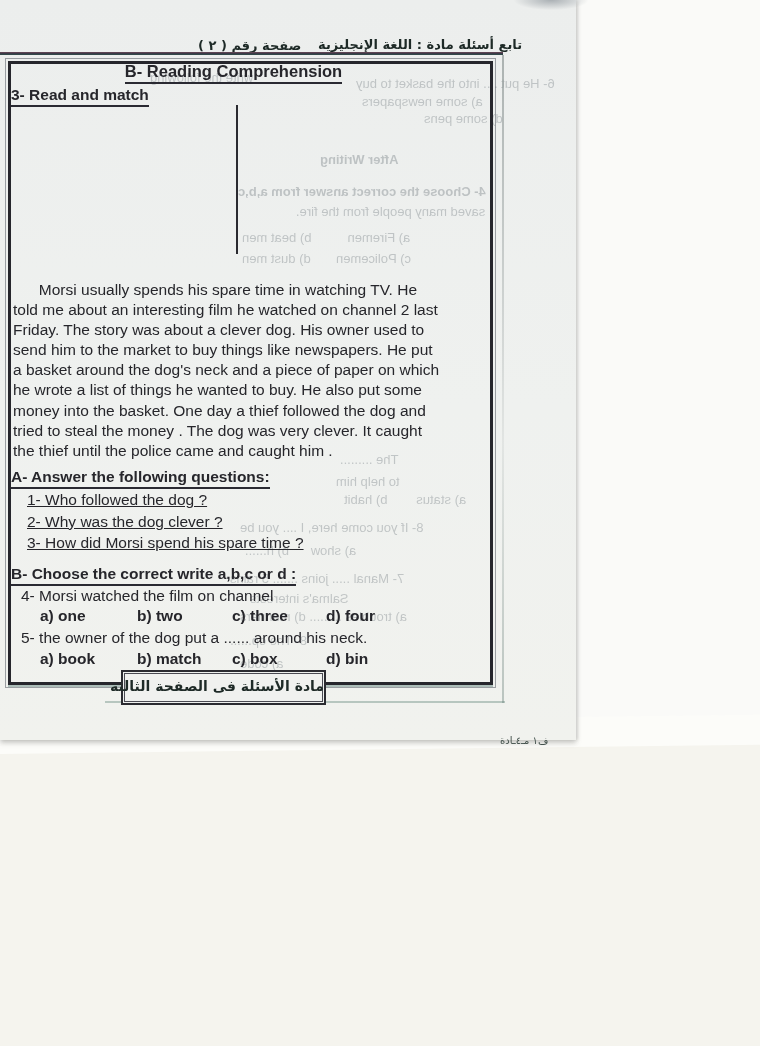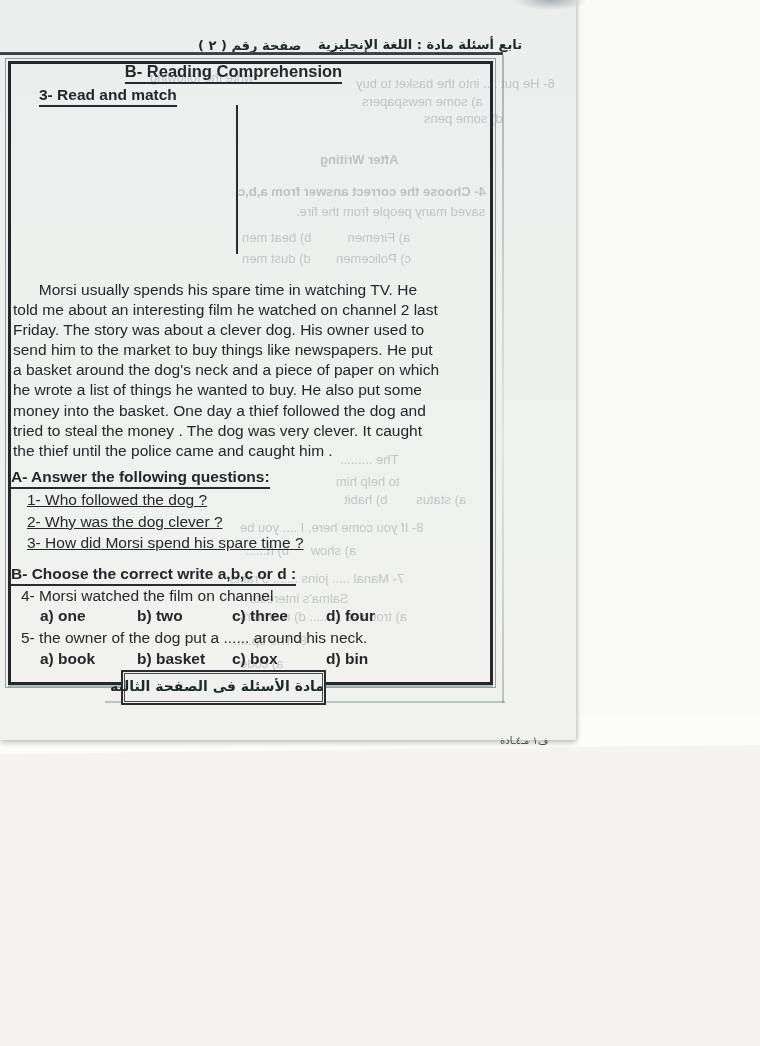--- a/index.html
+++ b/index.html
@@ -32,21 +32,21 @@
   #exam-box{left:8px;top:61px;width:479px;height:618px;border:3px solid #26262c;
             outline:1px solid rgba(70,75,85,.5);outline-offset:2px;
             box-shadow:0 2px 0 rgba(44,92,82,.35);}
   #match-divider{left:236px;top:105px;width:2px;height:149px;background:#2a2a30;}
 
   
   .ink{color:#26262b;}
   .h-wrap{white-space:nowrap;}
   .h-u{display:inline-block;font-weight:bold;border-bottom:2px solid #2a2a32;padding-bottom:1px;}
   #section-title-wrap{left:8px;top:62px;width:479px;text-align:center;transform:translateX(-14px);font-size:16.5px;}
-  #match-heading{left:11px;top:86px;font-size:15.5px;padding-left:28px;}
+  #match-heading{left:11px;top:86px;font-size:15.5px;}
   #reading-heading{left:11px;top:259px;font-size:15.5px;}
   #answer-heading{left:11px;top:468px;font-size:15.5px;}
   #choose-heading{left:11px;top:565px;font-size:15.5px;}
 
   .lines{white-space:pre;font-size:15.5px;line-height:21.4px;}
   #match-left{left:28px;top:104px;}
   #match-right{left:246px;top:104px;}
   #passage{left:13px;top:280px;line-height:20.1px;}
   #answer-questions{left:27px;top:489px;line-height:21.7px;text-decoration:underline;}
 
@@ -150,21 +150,21 @@
   <div class="abs ink stem" id="q4-stem">4- Morsi watched the film on channel</div>
   <div class="abs opt-row" id="q4-options">
     <span class="opt ink">a) one</span>
     <span class="opt ink">b) two</span>
     <span class="opt ink">c) three</span>
     <span class="opt ink">d) four</span>
   </div>
   <div class="abs ink stem" id="q5-stem">5- the owner of the dog put a ...... around his neck.</div>
   <div class="abs opt-row" id="q5-options">
     <span class="opt ink">a) book</span>
-    <span class="opt ink">b) basket</span>
+    <span class="opt ink">b) match</span>
     <span class="opt ink">c) box</span>
     <span class="opt ink">d) bin</span>
   </div>
 
   <div class="abs" id="note-box">
     <div id="note-label">مادة الأسئلة فى الصفحة الثالثة</div>
   </div>
   <div class="abs" id="footer-code">ف١ مـ٤ـادة</div>
 
 </div>

